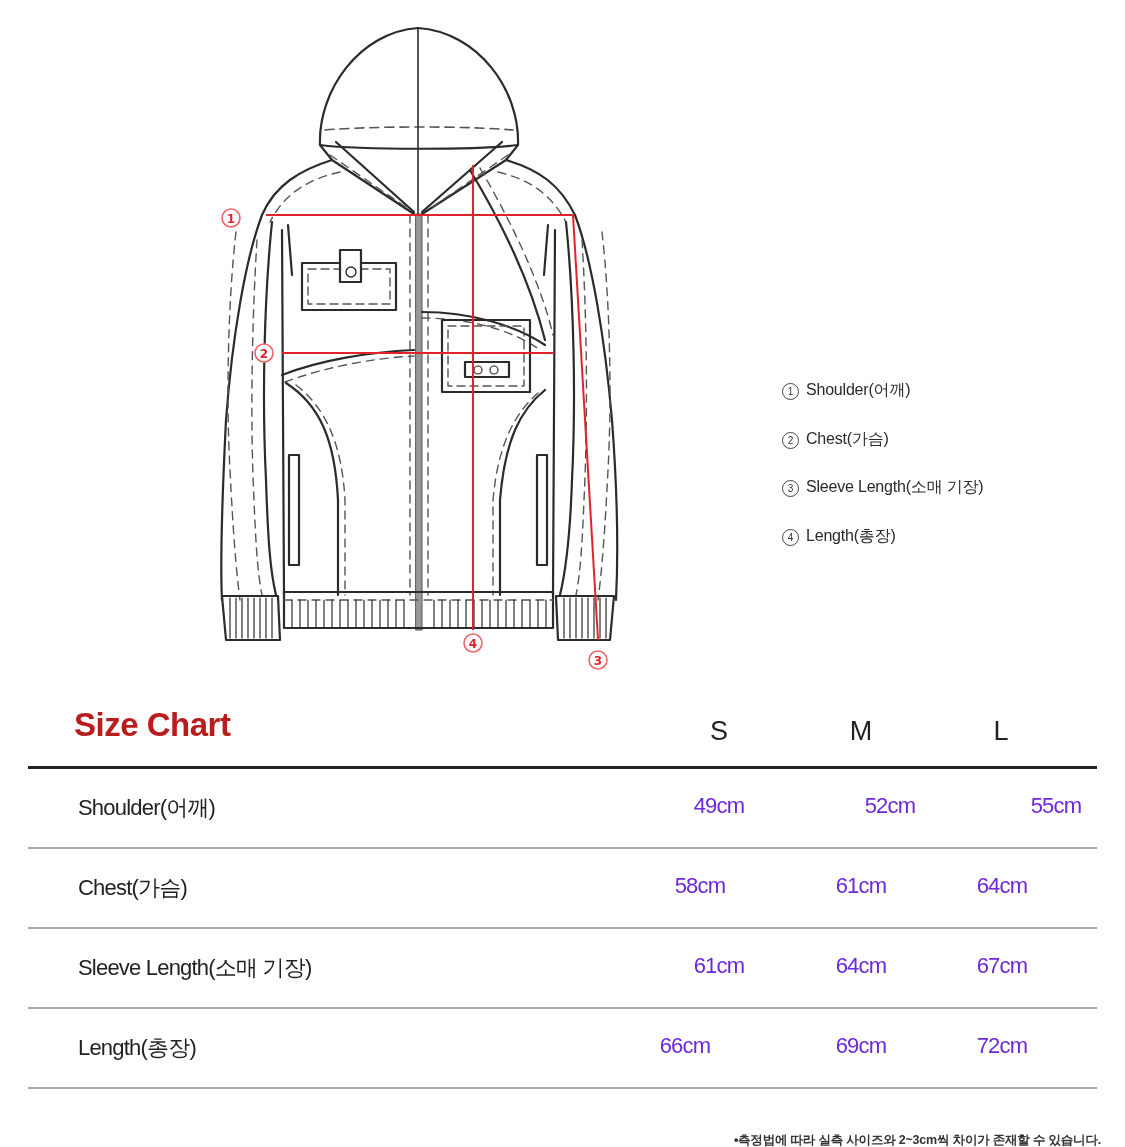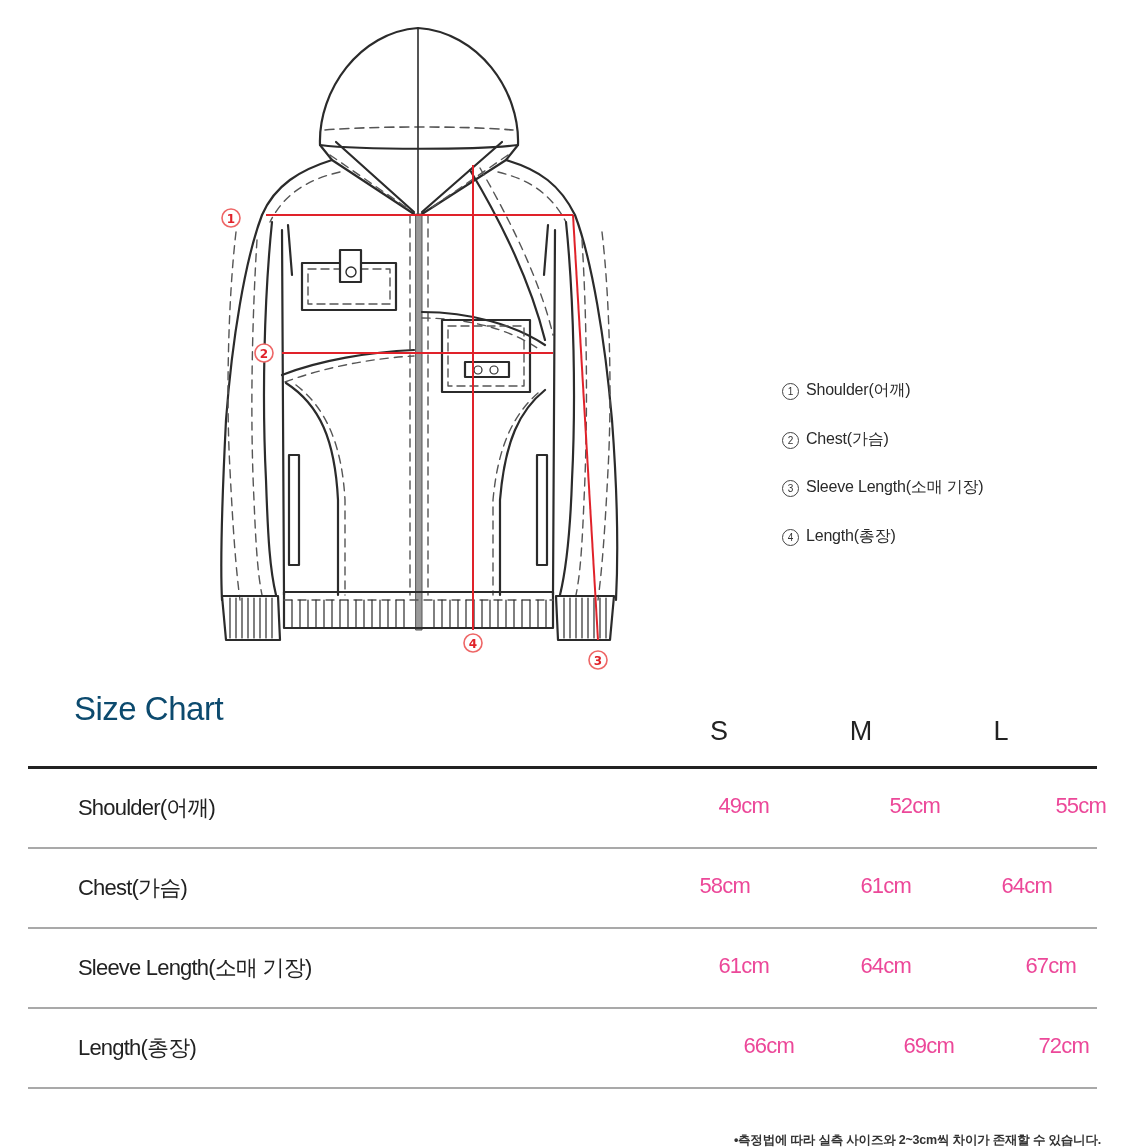--- a/index.html
+++ b/index.html
@@ -12,39 +12,39 @@
   .legend-item {
     height: 48.5px; display: flex; align-items: flex-start;
     font-size: 16px; color: #2a2a2a; letter-spacing: -0.2px;
   }
   .legend-num {
     display: inline-block; width: 15px; height: 15px; border: 1.3px solid #444;
     border-radius: 50%; font-size: 10px; line-height: 15px; text-align: center;
     margin-right: 7px; margin-top: 3px; color: #333; box-sizing: content-box;
   }
   .size-title {
-    position: absolute; left: 74px; top: 690px; font-size: 33px; font-weight: normal;
-    color: #0c4a6e; letter-spacing: -0.5px;
+    position: absolute; left: 74px; top: 706px; font-size: 33px; font-weight: bold;
+    color: #b91c1c; letter-spacing: -0.5px;
   }
   .size-head {
     position: absolute; top: 716px; width: 80px; text-align: center;
     font-size: 27px; color: #222;
   }
   .rule-top { position: absolute; left: 28px; width: 1069px; top: 766px; height: 3px; background: #222; }
   .row {
     position: absolute; left: 28px; width: 1069px; height: 78px;
     border-bottom: 2px solid #a9a9a9;
   }
   .row-label {
     position: absolute; left: 50px; top: 24px; font-size: 22px; color: #222;
     letter-spacing: -0.8px;
   }
   .cell {
-    position: absolute; top: 24px; width: 100px; text-align: right;
-    font-size: 22px; color: #ec4899; letter-spacing: -0.8px;
+    position: absolute; top: 24px; width: 100px; text-align: center;
+    font-size: 22px; color: #6d28d9; letter-spacing: -0.8px;
   }
   .footnote {
     position: absolute; right: 24px; top: 1100px; font-size: 12.5px; font-weight: bold;
     color: #333; letter-spacing: -0.2px; margin-top: 32px;
   }
 </style>
 </head>
 <body>
 
 <svg id="diagram" viewBox="0 0 1125 690" xmlns="http://www.w3.org/2000/svg">
@@ -234,22 +234,22 @@
 <div class="row" style="top:849px">
   <span class="row-label">Chest(가슴)</span>
   <span class="cell" style="left:622px">58cm</span>
   <span class="cell" style="left:783px">61cm</span>
   <span class="cell" style="left:924px">64cm</span>
 </div>
 <div class="row" style="top:929px">
   <span class="row-label">Sleeve Length(소매 기장)</span>
   <span class="cell" style="left:641px">61cm</span>
   <span class="cell" style="left:783px">64cm</span>
-  <span class="cell" style="left:948px">67cm</span>
+  <span class="cell" style="left:924px">67cm</span>
 </div>
 <div class="row" style="top:1009px">
   <span class="row-label">Length(총장)</span>
-  <span class="cell" style="left:666px">66cm</span>
-  <span class="cell" style="left:826px">69cm</span>
-  <span class="cell" style="left:961px">72cm</span>
+  <span class="cell" style="left:607px">66cm</span>
+  <span class="cell" style="left:783px">69cm</span>
+  <span class="cell" style="left:924px">72cm</span>
 </div>
 
 <div class="footnote">•측정법에 따라 실측 사이즈와 2~3cm씩 차이가 존재할 수 있습니다.</div>
 
 </body></html>

